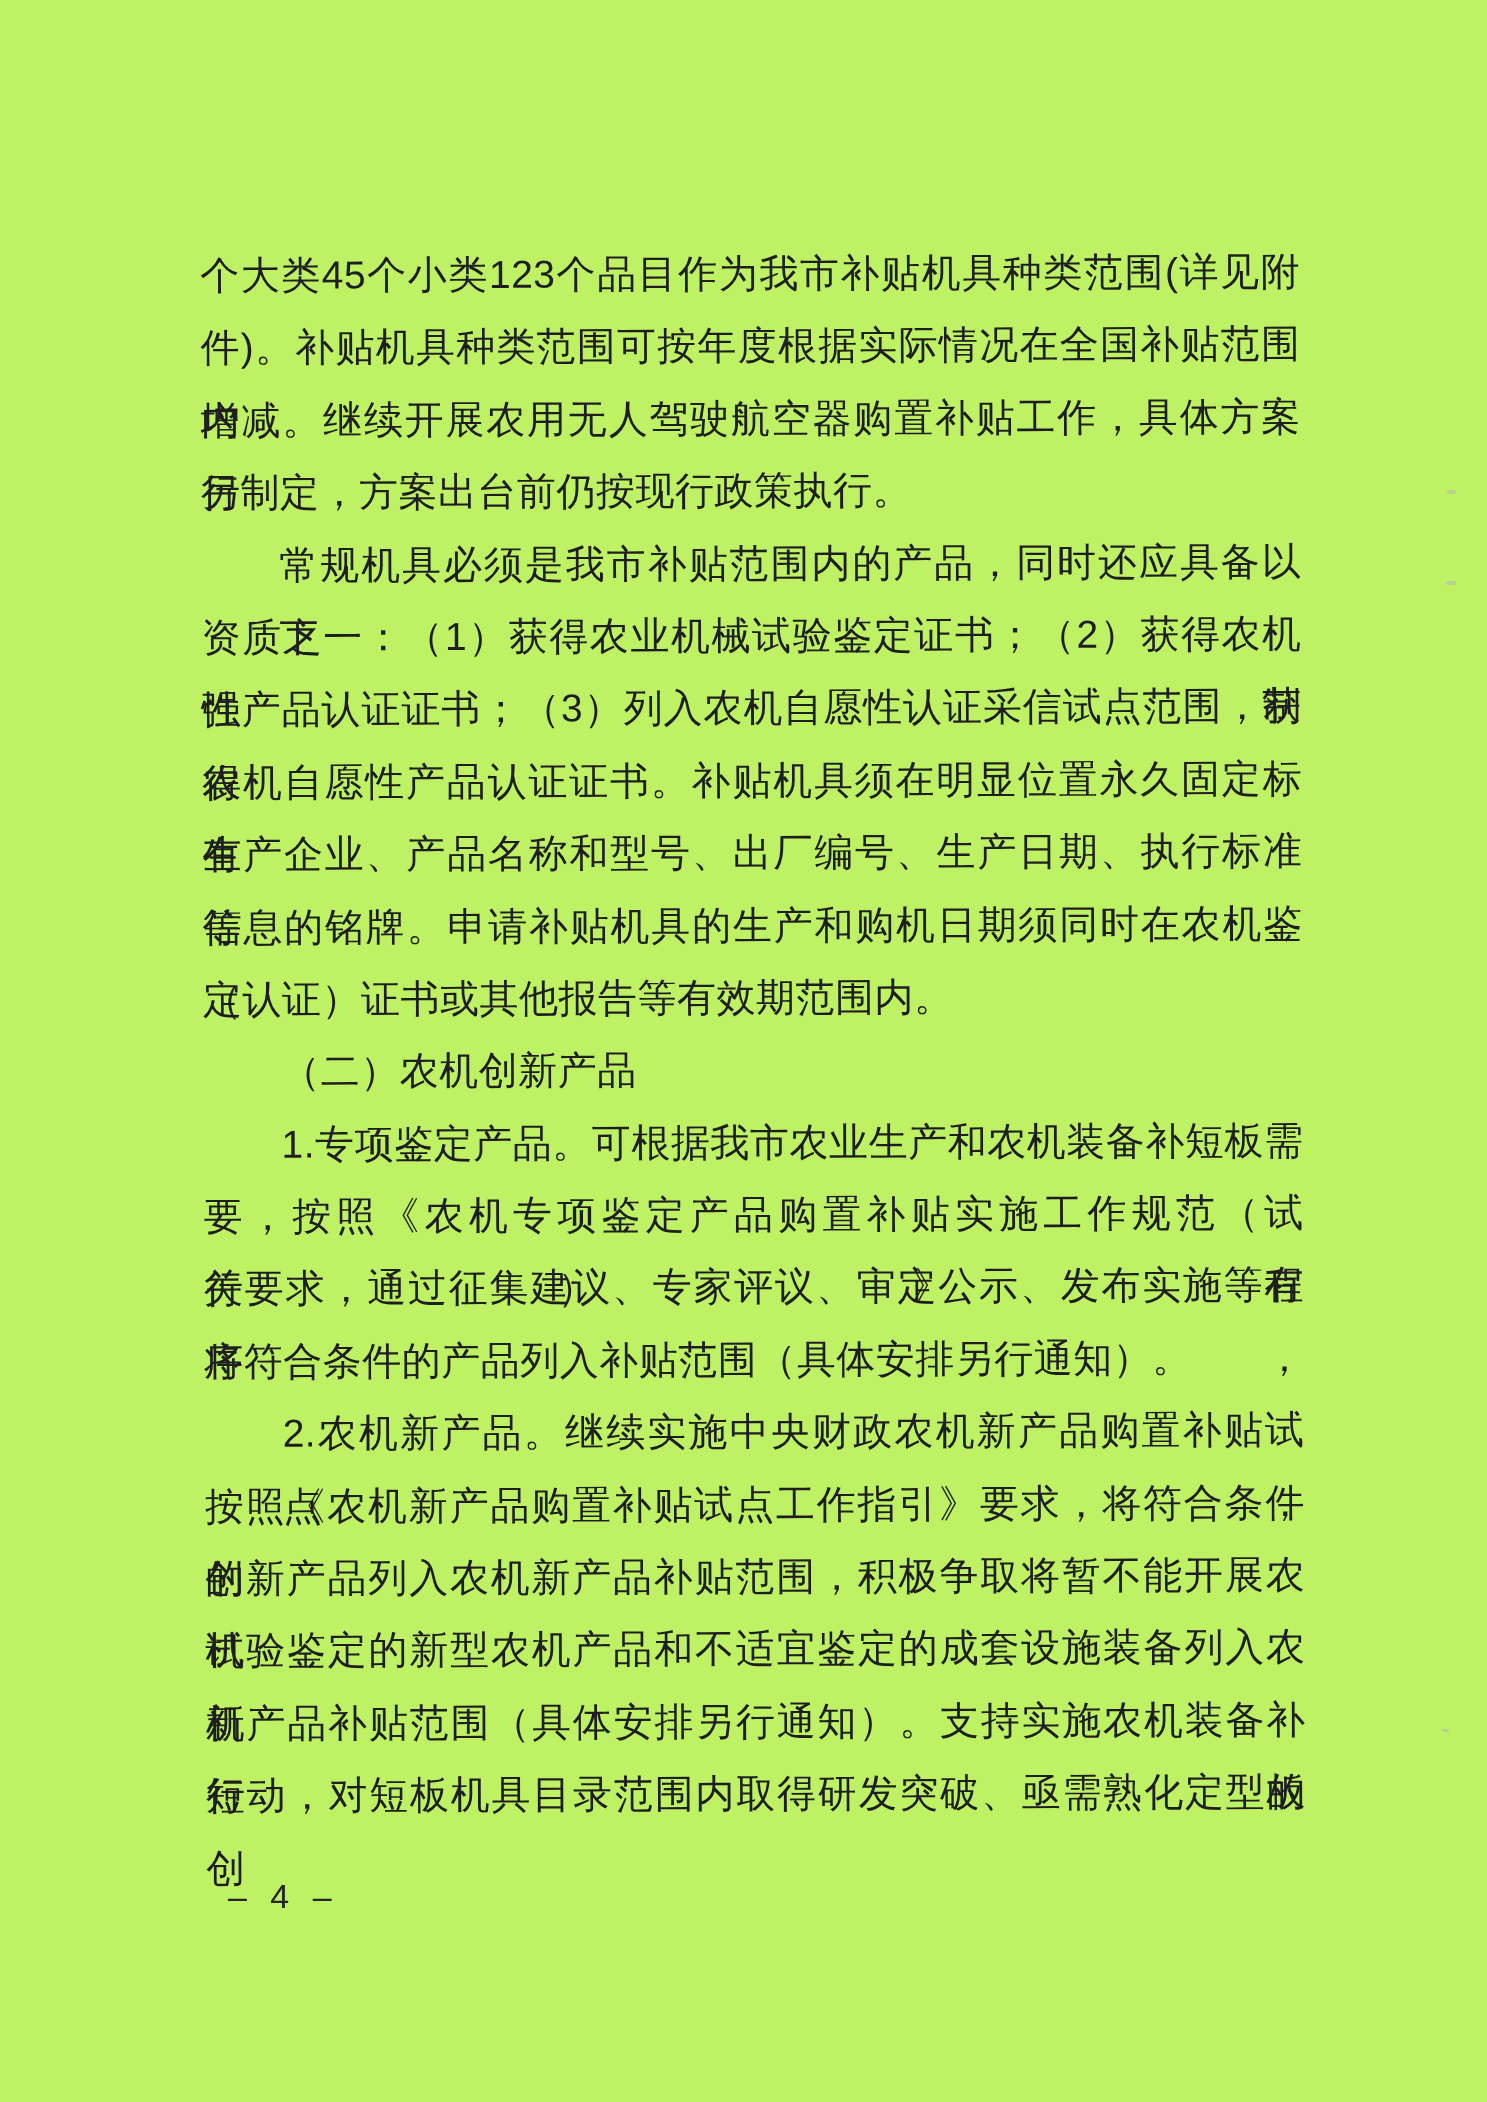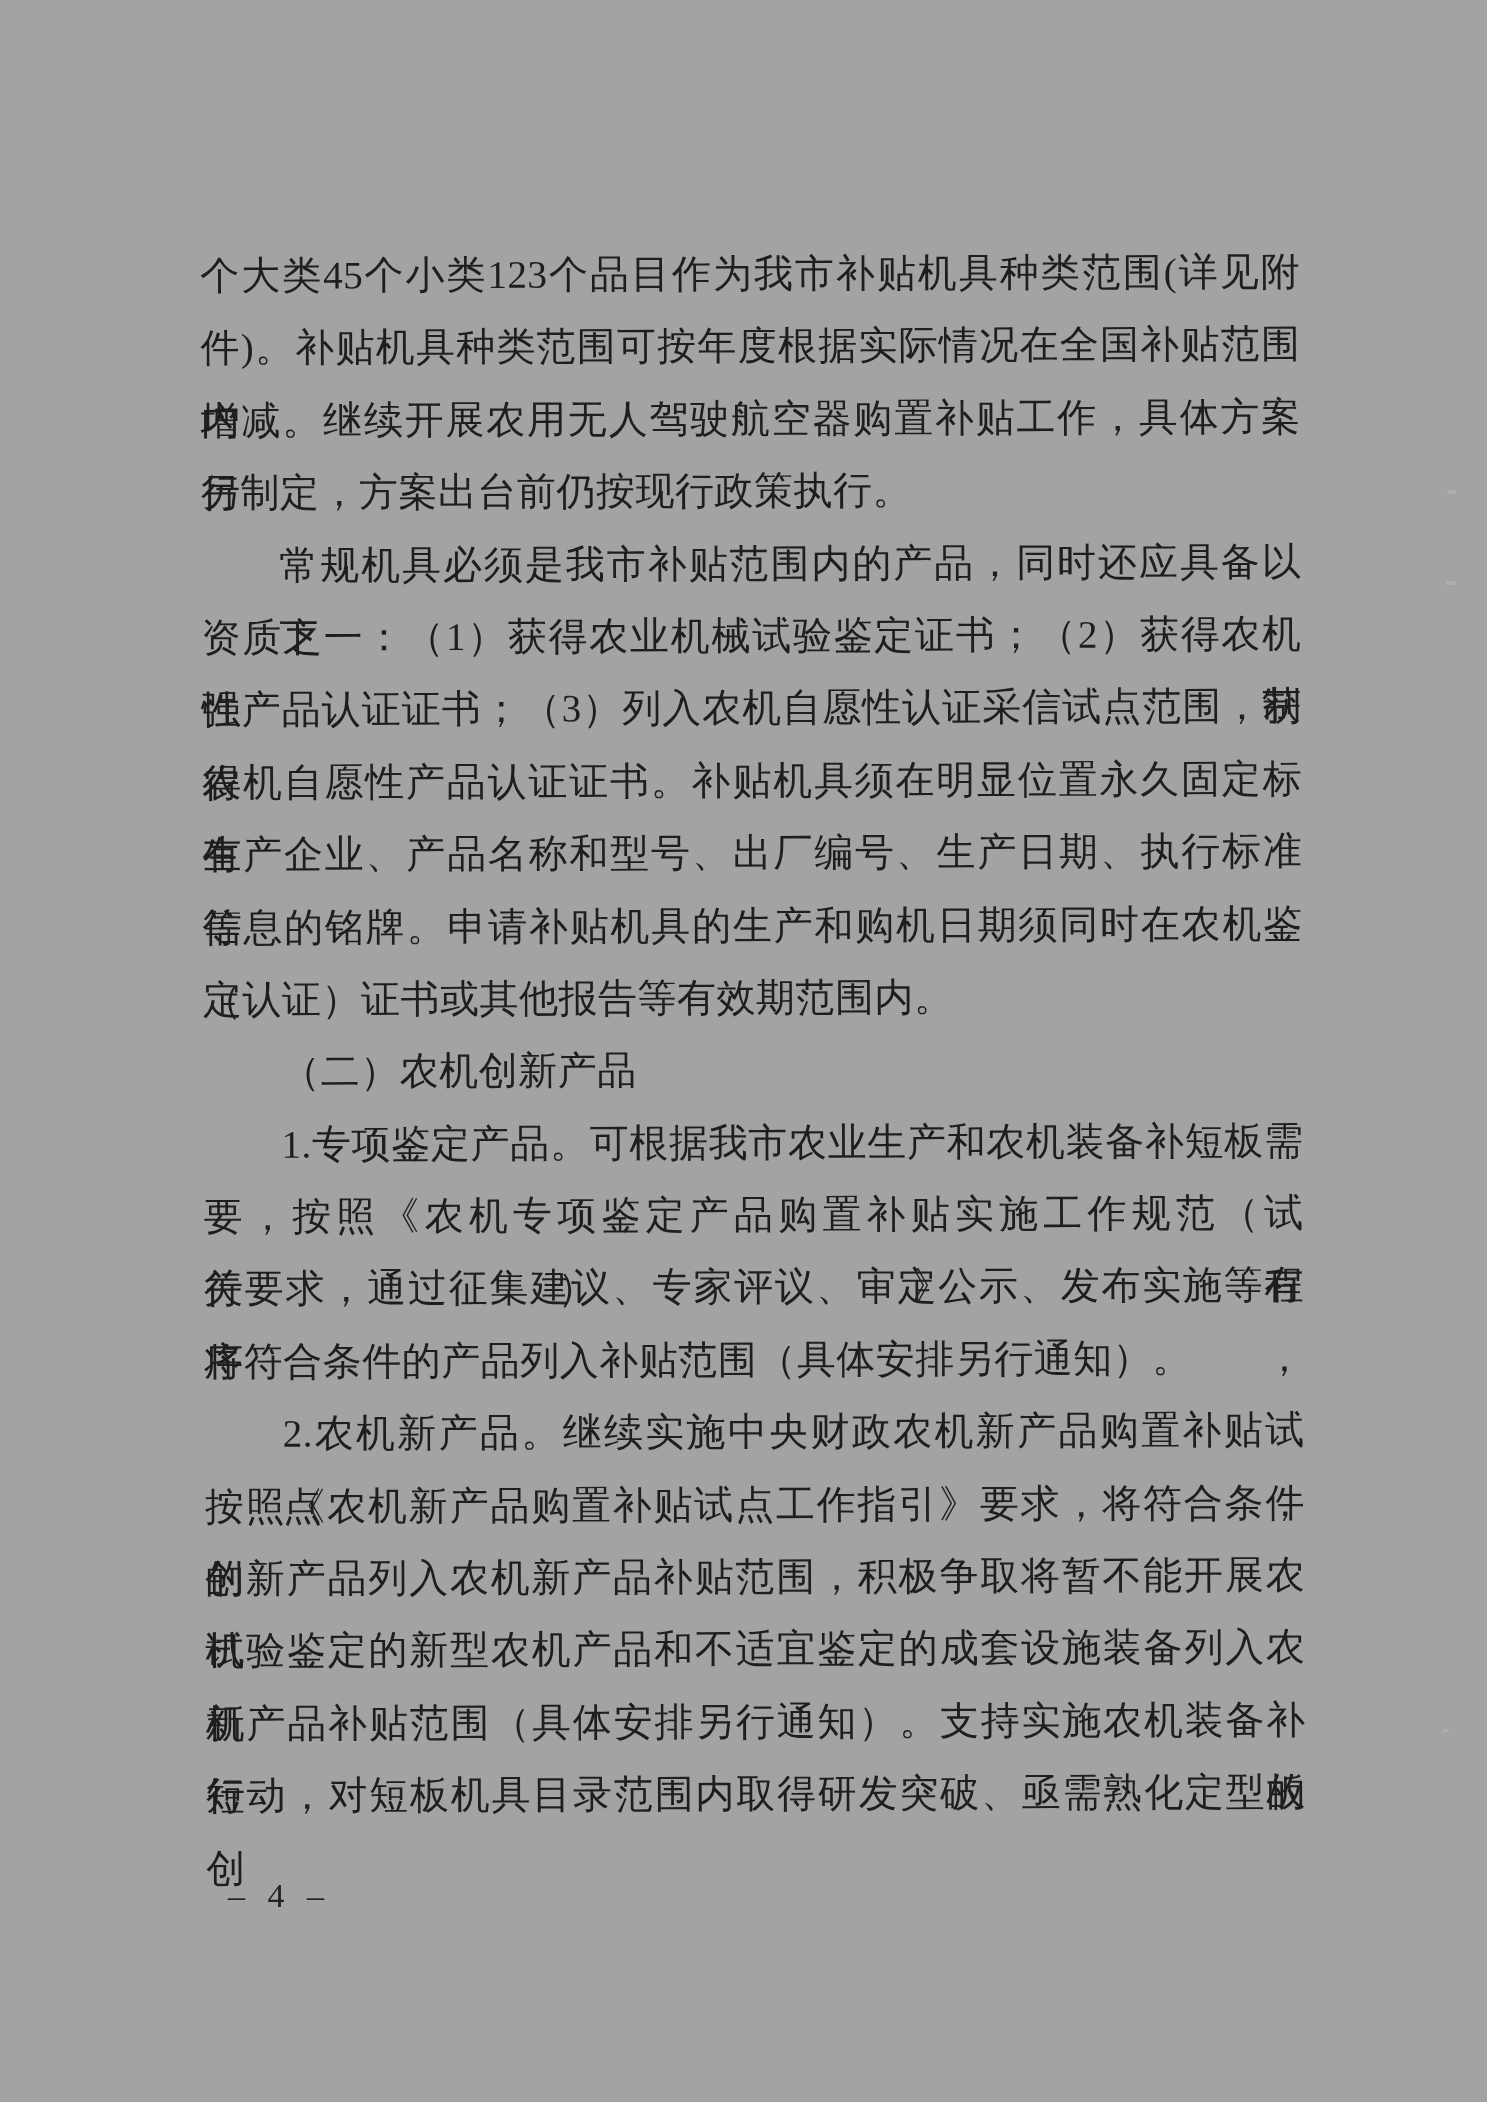--- a/index.html
+++ b/index.html
@@ -4,23 +4,23 @@
 <style>
   html, body {
     margin: 0;
     padding: 0;
     background: #ffffff;
   }
   .page {
     position: relative;
     width: 1487px;
     height: 2102px;
-    background: #a3a3a3;
+    background: #bef264;
     overflow: hidden;
-    font-family: Liberation Serif, serif;
+    font-family: Liberation Sans, sans-serif;
     color: #1e1e1e;
   }
   .textblock {
     position: absolute;
     left: 200px;
     top: 240px;
     width: 1100px;
     font-size: 39px;
     font-weight: 400;
     transform: rotate(-0.22deg);

